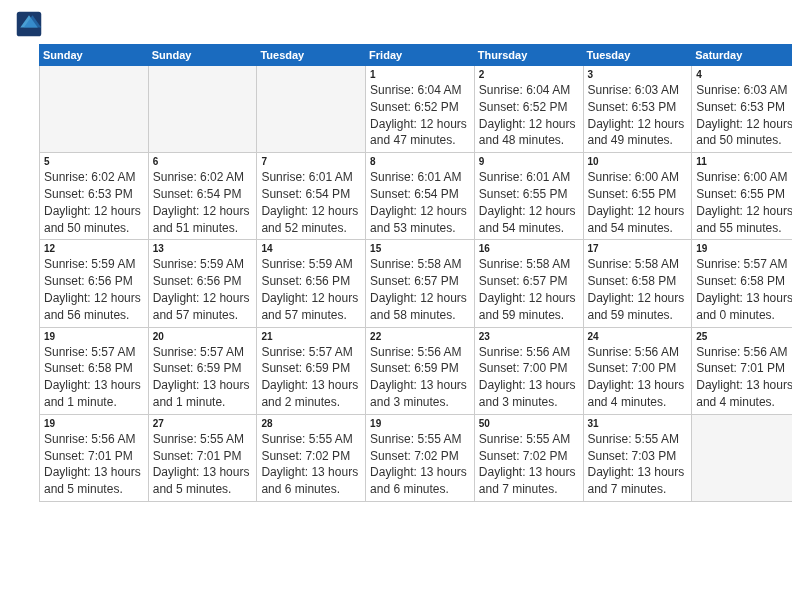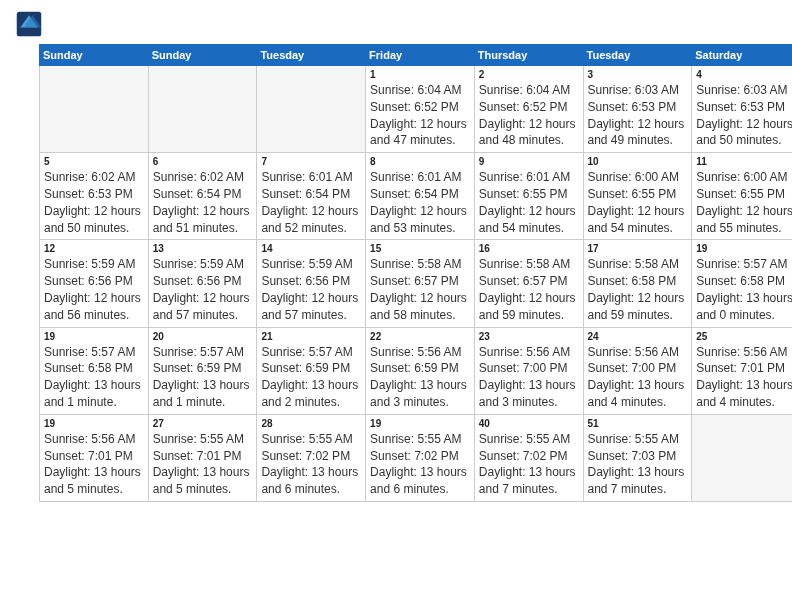--- a/index.html
+++ b/index.html
@@ -333,28 +333,28 @@
 and 6 minutes.</div>
           </td>
           <td>
             <div class="day-num">19</div>
             <div class="day-info" style="white-space: pre-line;">Sunrise: 5:55 AM
 Sunset: 7:02 PM
 Daylight: 13 hours
 and 6 minutes.</div>
           </td>
           <td>
-            <div class="day-num">40</div>
+            <div class="day-num">50</div>
             <div class="day-info" style="white-space: pre-line;">Sunrise: 5:55 AM
 Sunset: 7:02 PM
 Daylight: 13 hours
 and 7 minutes.</div>
           </td>
           <td>
-            <div class="day-num">51</div>
+            <div class="day-num">31</div>
             <div class="day-info" style="white-space: pre-line;">Sunrise: 5:55 AM
 Sunset: 7:03 PM
 Daylight: 13 hours
 and 7 minutes.</div>
           </td>
           <td class="empty"></td>
         </tr>
       </tbody>
   </table>
 </div>

